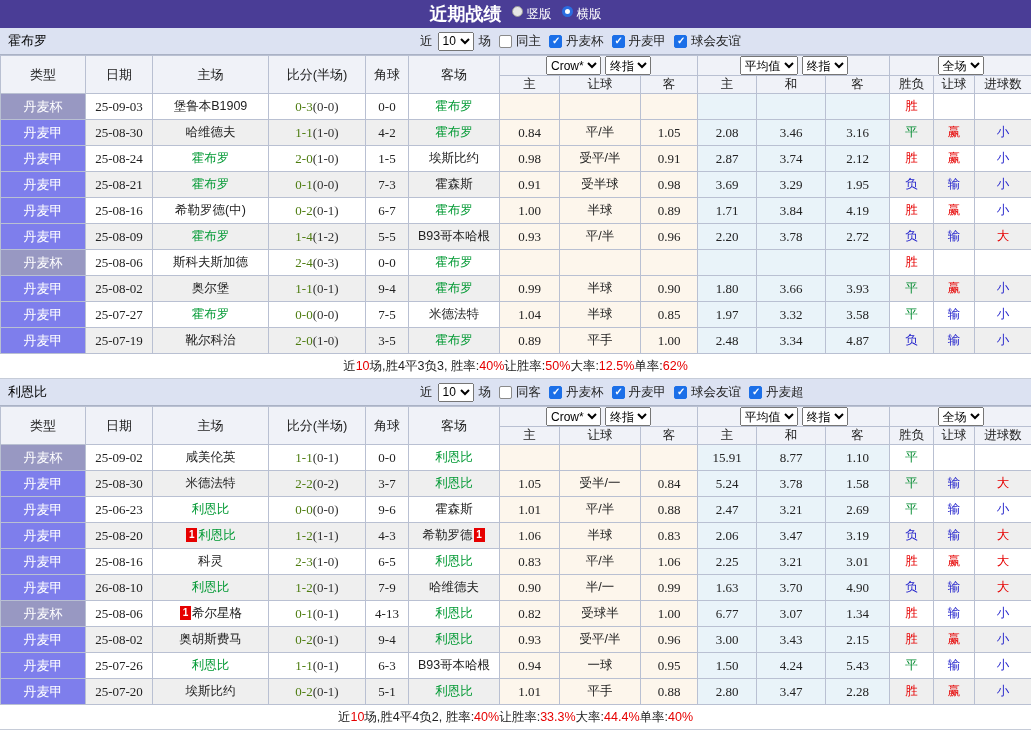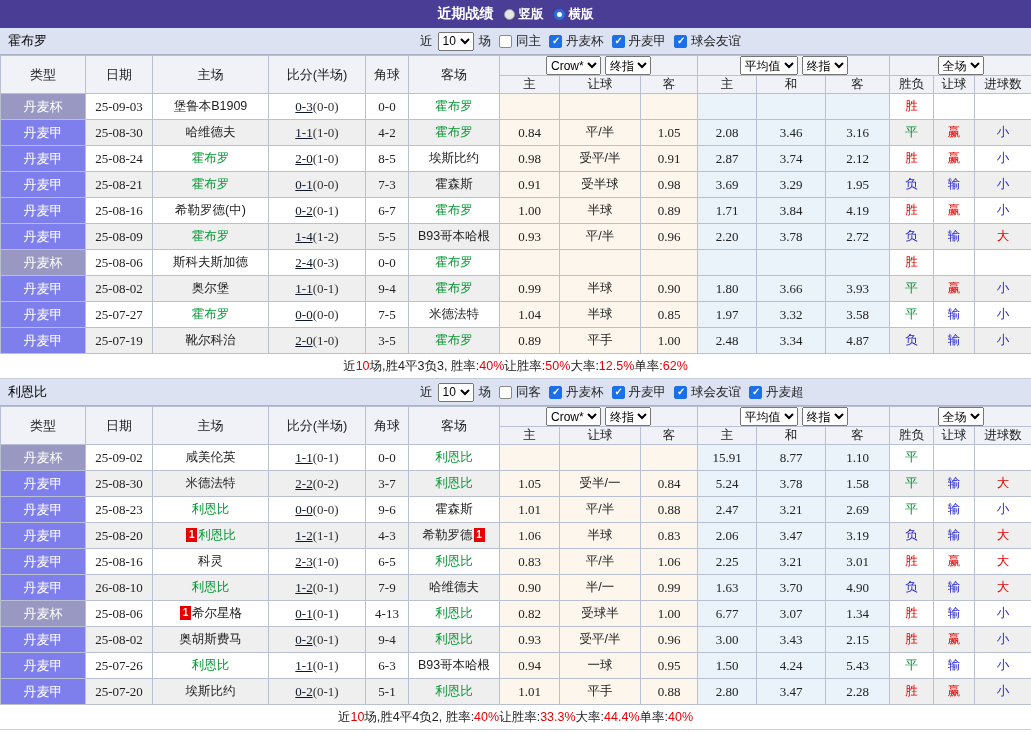--- a/index.html
+++ b/index.html
@@ -14,22 +14,22 @@
   
   .title-bar {
     height: 28px;
     background: #4a3d96;
     display: flex;
     align-items: center;
     justify-content: center;
     gap: 10px;
     color: #fff;
   }
-  .title-bar .title { font-weight: bold; font-size: 14px; text-align: center; }
-  .radio-group { display: flex; align-items: center; gap: 4px; font-size: 12.5px; font-weight: bold; }
+  .title-bar .title { font-weight: bold; font-size: 18px; text-align: center; }
+  .radio-group { display: flex; gap: 4px; font-size: 12.5px; }
   .radio {
     width: 11px; height: 11px; border-radius: 50%;
     background: #e6e6e6; border: 1px solid #999; display: inline-block;
   }
   .radio.checked {
     width: 11px; height: 11px; background: #fff; border: 3px solid #2b6de0;
   }
 
   
   .section-bar {
@@ -81,21 +81,21 @@
   tbody td { text-align: center; font-size: 12.5px; }
   td.num { font-family: "Liberation Serif", serif; font-size: 13px; }
   td.c-type { color: #fff; font-size: 13px; }
   td.c-type.cup { background: #9898c2; }
   td.c-type.lg  { background: #7e7eec; }
   tbody tr:nth-child(even) td.c-plain { background: #efefef; }
   tbody tr:nth-child(odd)  td.c-plain { background: #ffffff; }
   td.c-odds { background: #fdf6ec; }
   td.c-avg  { background: #e9f3f9; }
   .tg { color: #009933; }
-  .ft { color: #0f172a; text-decoration: underline; }
+  .ft { color: #4d7c0f; }
   .ht { color: #333; }
   .badge {
     display: inline-block; background: #e60000; color: #fff;
     font-size: 10px; font-weight: bold; width: 11px; height: 14px;
     line-height: 14px; text-align: center; margin: 0 1px;
     vertical-align: 1px;
   }
 
   
   .summary {
@@ -220,21 +220,21 @@
           <td class="c-avg num">3.16</td>
           <td class="c-plain" style="color: rgb(1, 138, 47);">平</td>
           <td class="c-plain" style="color: rgb(230, 0, 0);">赢</td>
           <td class="c-plain" style="color: rgb(36, 36, 204);">小</td>
         </tr>
         <tr>
           <td class="c-type lg">丹麦甲</td>
           <td class="c-plain num">25-08-24</td>
           <td class="c-plain"><span class="tg">霍布罗</span></td>
           <td class="c-plain num"><span class="ft">2-0</span><span class="ht">(1-0)</span></td>
-          <td class="c-plain num">8-5</td>
+          <td class="c-plain num">1-5</td>
           <td class="c-plain"><span>埃斯比约</span></td>
           <td class="c-odds num">0.98</td>
           <td class="c-odds">受平/半</td>
           <td class="c-odds num">0.91</td>
           <td class="c-avg num">2.87</td>
           <td class="c-avg num">3.74</td>
           <td class="c-avg num">2.12</td>
           <td class="c-plain" style="color: rgb(230, 0, 0);">胜</td>
           <td class="c-plain" style="color: rgb(230, 0, 0);">赢</td>
           <td class="c-plain" style="color: rgb(36, 36, 204);">小</td>
@@ -470,21 +470,21 @@
           <td class="c-odds num">0.84</td>
           <td class="c-avg num">5.24</td>
           <td class="c-avg num">3.78</td>
           <td class="c-avg num">1.58</td>
           <td class="c-plain" style="color: rgb(1, 138, 47);">平</td>
           <td class="c-plain" style="color: rgb(36, 36, 204);">输</td>
           <td class="c-plain" style="color: rgb(230, 0, 0);">大</td>
         </tr>
         <tr>
           <td class="c-type lg">丹麦甲</td>
-          <td class="c-plain num">25-08-23</td>
+          <td class="c-plain num">25-06-23</td>
           <td class="c-plain"><span class="tg">利恩比</span></td>
           <td class="c-plain num"><span class="ft">0-0</span><span class="ht">(0-0)</span></td>
           <td class="c-plain num">9-6</td>
           <td class="c-plain"><span>霍森斯</span></td>
           <td class="c-odds num">1.01</td>
           <td class="c-odds">平/半</td>
           <td class="c-odds num">0.88</td>
           <td class="c-avg num">2.47</td>
           <td class="c-avg num">3.21</td>
           <td class="c-avg num">2.69</td>

